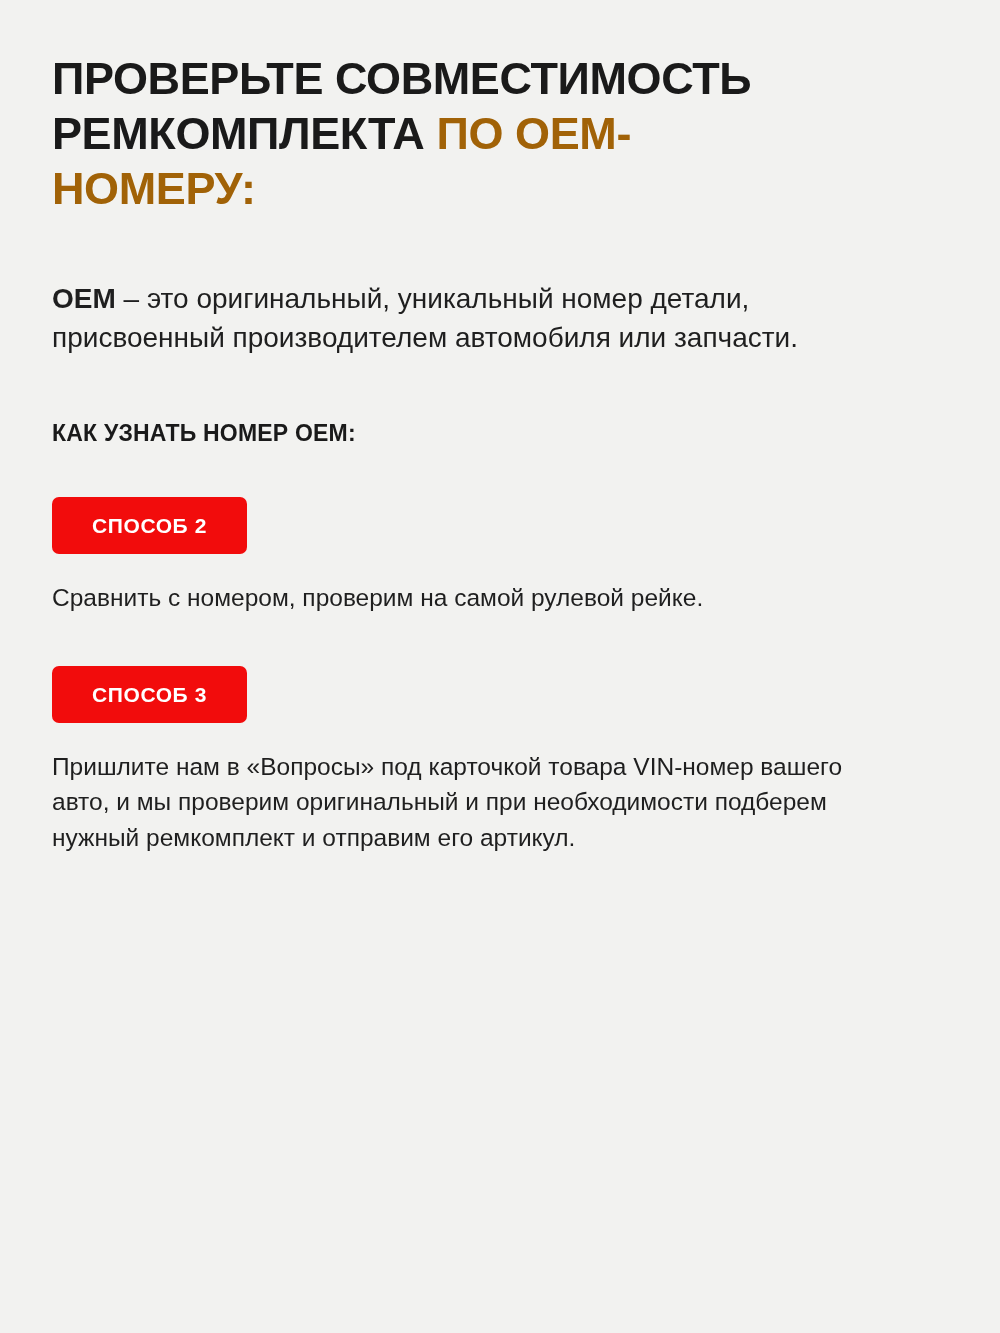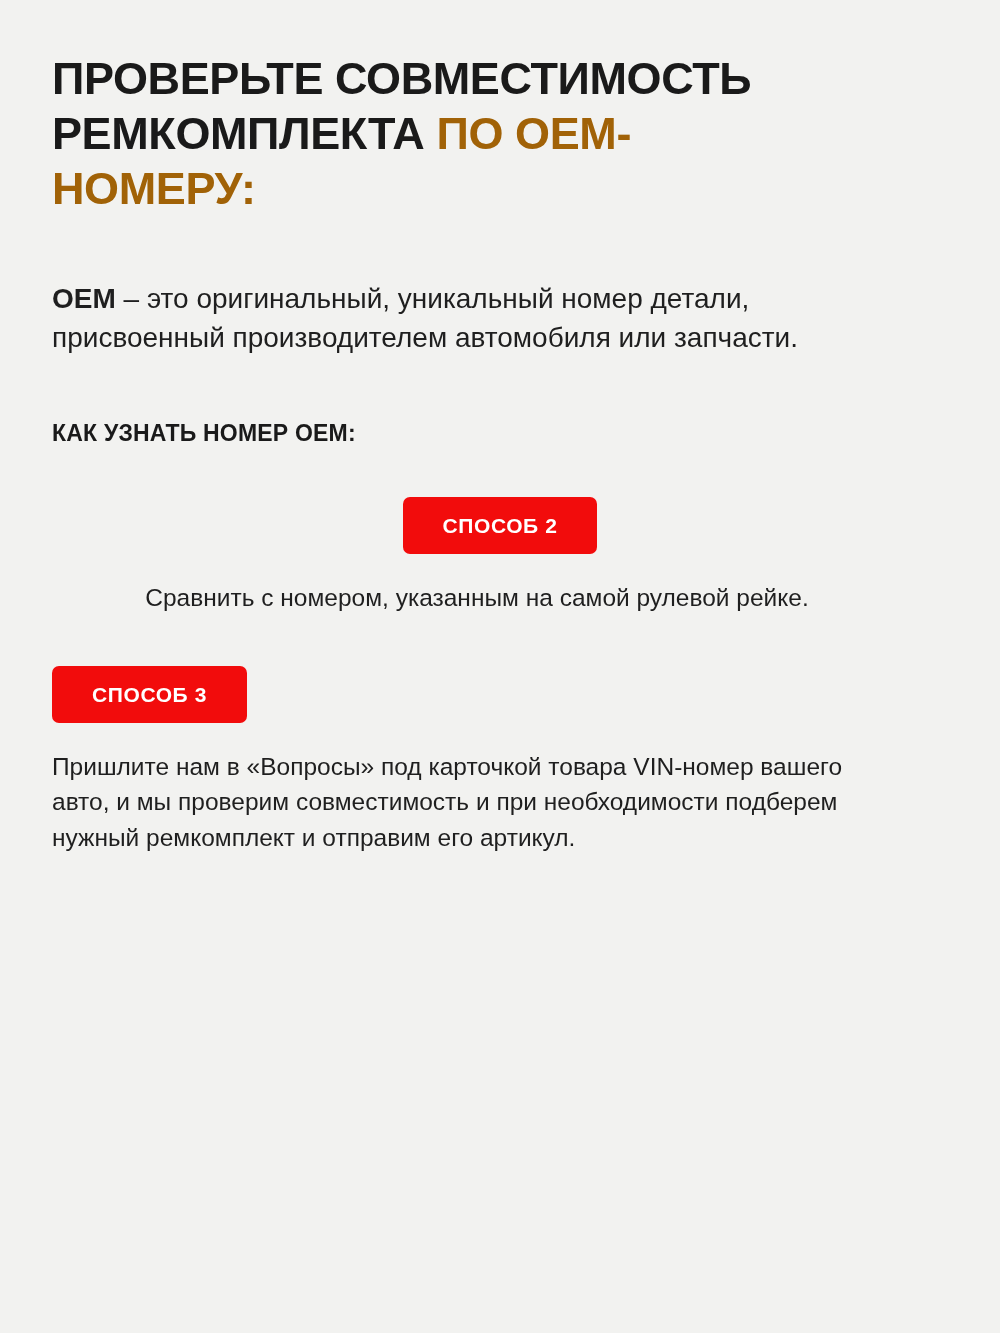--- a/index.html
+++ b/index.html
@@ -69,21 +69,21 @@
     line-height: 1;
   }
   .badge-1 { padding: 20px 44px; }
   .method-text {
     margin-top: 26px;
     font-size: 24.5px;
     line-height: 1.45;
     color: #1f1f1f;
     max-width: 850px;
   }
-  .gap-2 { margin-top: 50px; text-align: center; }
+  .gap-2 { margin-top: 50px; }
   .gap-3 { margin-top: 50px; }
 </style>
 </head>
 <body>
 
 <div class="page">
 
   <h1 class="title">
     <span>ПРОВЕРЬТЕ СОВМЕСТИМОСТЬ</span>
     <br>
@@ -94,21 +94,21 @@
 
   <p class="intro">
     <span class="bold">OEM</span><span> – это оригинальный, уникальный номер детали, присвоенный производителем автомобиля или запчасти.</span>
   </p>
 
   <h2 class="subtitle">КАК УЗНАТЬ НОМЕР OEM:</h2>
 
 
   <div class="method-block gap-2">
     <div class="badge">СПОСОБ 2</div>
-    <p class="method-text">Сравнить с номером, указанным на самой рулевой рейке.</p>
+    <p class="method-text">Сравнить с номером, проверим на самой рулевой рейке.</p>
   </div>
 
   <div class="method-block gap-3">
     <div class="badge">СПОСОБ 3</div>
-    <p class="method-text">Пришлите нам в «Вопросы» под карточкой товара VIN-номер вашего авто, и мы проверим совместимость и при необходимости подберем нужный ремкомплект и отправим его артикул.</p>
+    <p class="method-text">Пришлите нам в «Вопросы» под карточкой товара VIN-номер вашего авто, и мы проверим оригинальный и при необходимости подберем нужный ремкомплект и отправим его артикул.</p>
   </div>
 
 </div>
 
 </body></html>

